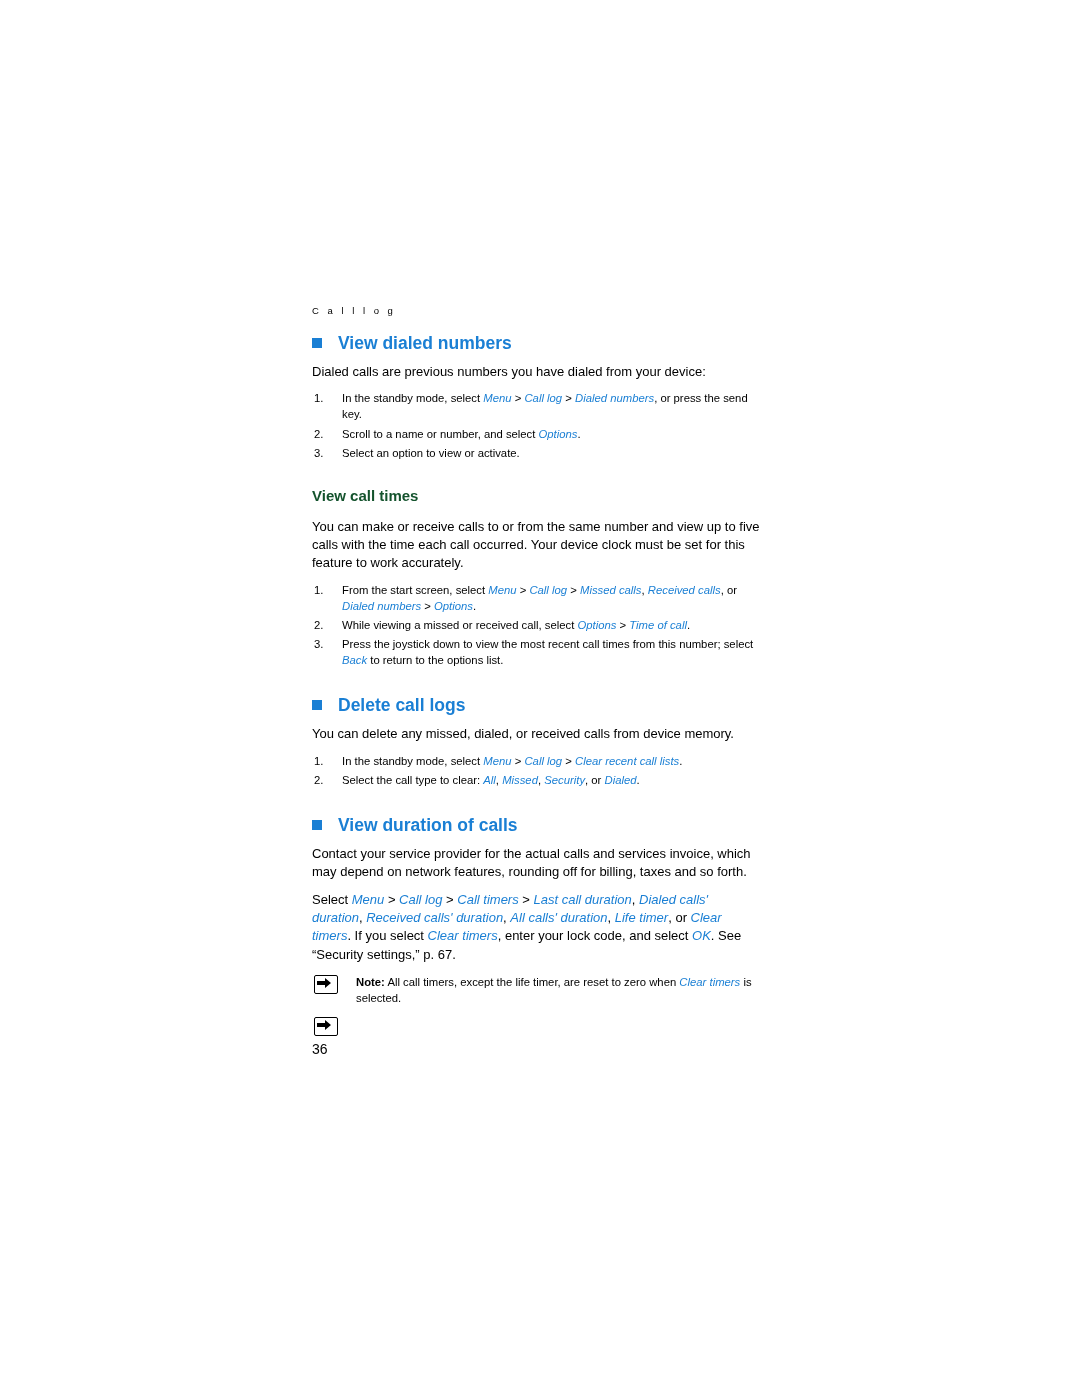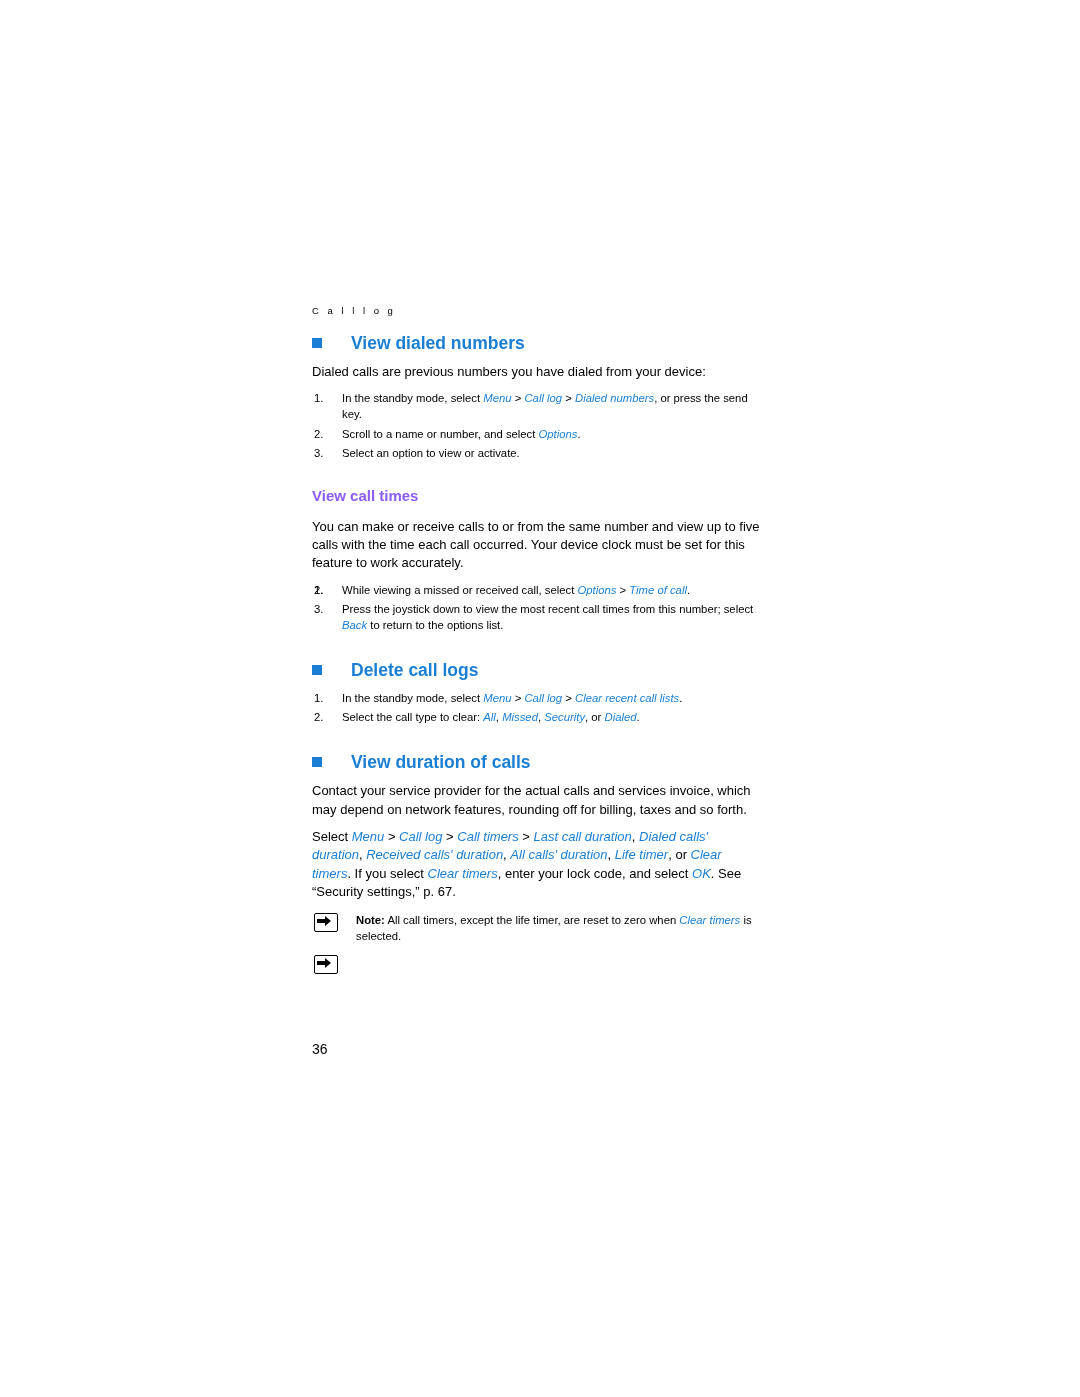--- a/index.html
+++ b/index.html
@@ -31,35 +31,35 @@
     letter-spacing: 3px;
     color: #000;
     font-weight: 400;
     margin-bottom: 17px;
   }
   h1.section {
     color: #1a7fd4;
     font-size: 17.5px;
     font-weight: bold;
     margin: 0 0 9px 0;
-    padding-left: 39px;
+    padding-left: 26px;
     position: relative;
     line-height: 1.2;
   }
   h1.section .bullet {
     position: absolute;
     left: 0;
     top: 5px;
     width: 10px;
     height: 10px;
     background: #1a7fd4;
     display: inline-block;
   }
   h2.sub {
-    color: #8b5cf6;
+    color: #14532d;
     font-size: 15px;
     font-weight: bold;
     margin: 26px 0 13px 0;
     line-height: 1.2;
   }
   p.body {
     font-size: 13px;
     line-height: 1.42;
     margin: 0 0 9px 0;
     color: #000;
@@ -141,36 +141,38 @@
         <span class="num">3.</span>
         <span>Select an option to view or activate.</span>
       </div>
     </div>
 
     <h2 class="sub">View call times</h2>
     <p class="body">You can make or receive calls to or from the same number and view up to five calls with the time each call occurred. Your device clock must be set for this feature to work accurately.</p>
     <div class="ol">
       <div class="li">
         <span class="num">1.</span>
+        <span>From the start screen, select <i class="ui">Menu</i> &gt; <i class="ui">Call log</i> &gt; <i class="ui">Missed calls</i>, <i class="ui">Received calls</i>, or <i class="ui">Dialed numbers</i> &gt; <i class="ui">Options</i>.</span>
       </div>
       <div class="li">
         <span class="num">2.</span>
         <span>While viewing a missed or received call, select <i class="ui">Options</i> &gt; <i class="ui">Time of call</i>.</span>
       </div>
       <div class="li">
         <span class="num">3.</span>
         <span>Press the joystick down to view the most recent call times from this number; select <i class="ui">Back</i> to return to the options list.</span>
       </div>
     </div>
 
     <div class="spacer-lg"></div>
 
     <h1 class="section">
       <span class="bullet"></span><span>Delete call logs</span>
     </h1>
+    <p class="body">You can delete any missed, dialed, or received calls from device memory.</p>
     <div class="ol">
       <div class="li">
         <span class="num">1.</span>
         <span>In the standby mode, select <i class="ui">Menu</i> &gt; <i class="ui">Call log</i> &gt; <i class="ui">Clear recent call lists</i>.</span>
       </div>
       <div class="li">
         <span class="num">2.</span>
         <span>Select the call type to clear: <i class="ui">All</i>, <i class="ui">Missed</i>, <i class="ui">Security</i>, or <i class="ui">Dialed</i>.</span>
       </div>
     </div>

